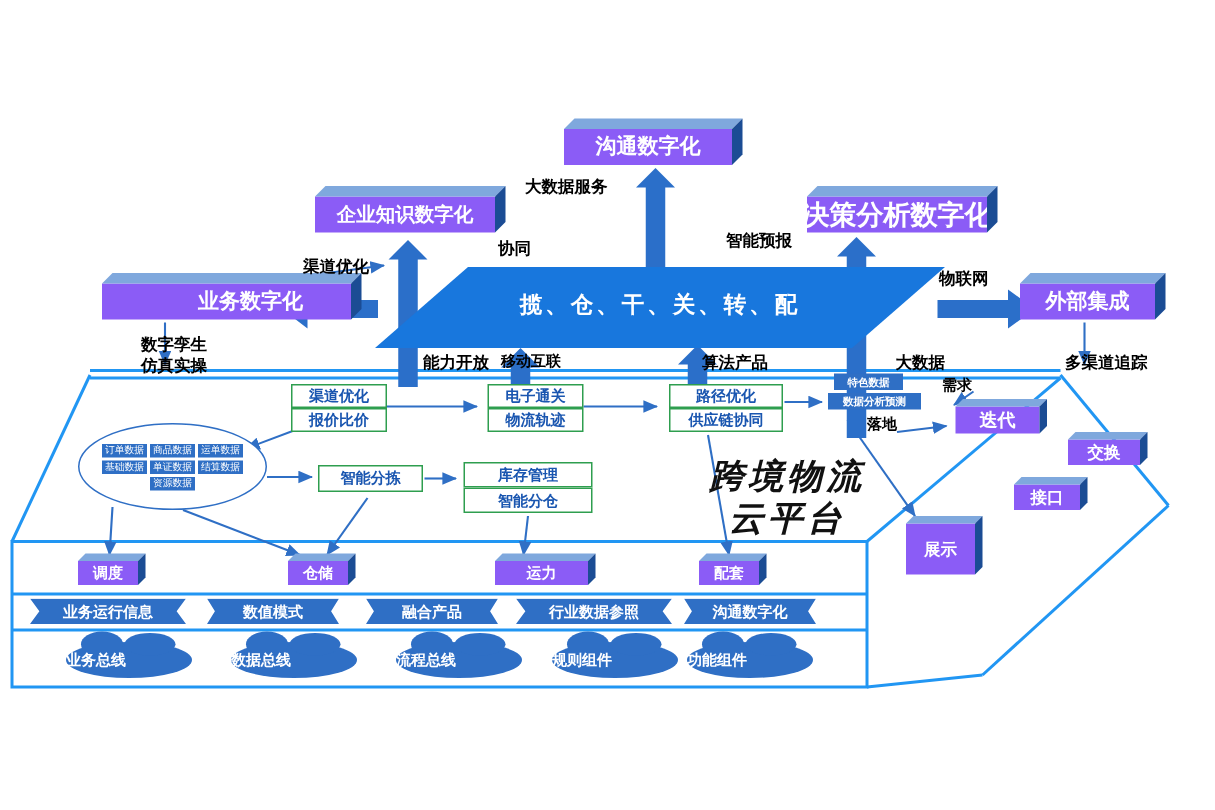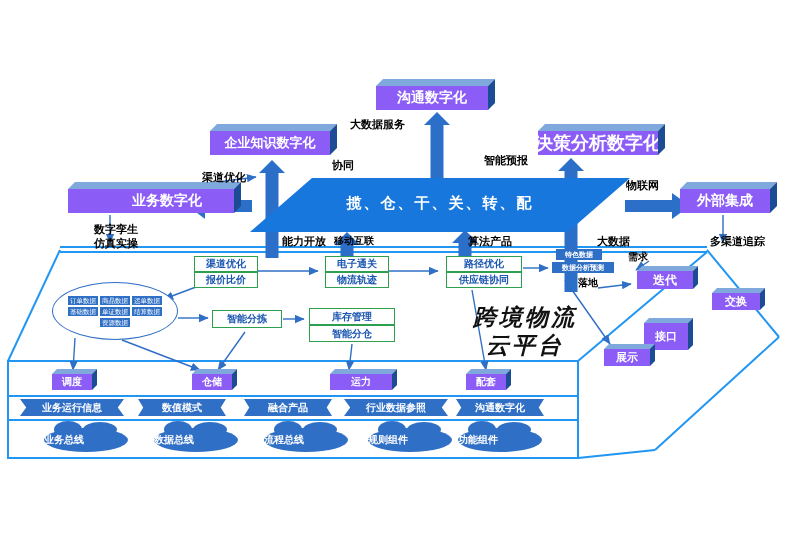--- a/index.html
+++ b/index.html
@@ -150,22 +150,22 @@
     <span class="echip">结算数据</span>
     <span class="echip">资源数据</span>
   </div>
 
   <div class="title">
     <div>跨境物流</div>
     <div>云平台</div>
   </div>
 
   <div class="box3d sm" style="left:712px;top:293px;width:48px;height:17px;font-size:11px;">交换</div>
-  <div class="box3d sm" style="left:644px;top:323px;width:44px;height:27px;font-size:11px;">接口</div>
-  <div class="box3d sm" style="left:604px;top:349px;width:46px;height:17px;font-size:11px;">展示</div>
+  <div class="box3d sm" style="left:676px;top:323px;width:44px;height:17px;font-size:11px;">接口</div>
+  <div class="box3d sm" style="left:604px;top:349px;width:46px;height:34px;font-size:11px;">展示</div>
 
   <div class="box3d sm" style="left:52px;top:374px;width:40px;height:16px;font-size:10px;">调度</div>
   <div class="box3d sm" style="left:192px;top:374px;width:40px;height:16px;font-size:10px;">仓储</div>
   <div class="box3d sm" style="left:330px;top:374px;width:62px;height:16px;font-size:10px;">运力</div>
   <div class="box3d sm" style="left:466px;top:374px;width:40px;height:16px;font-size:10px;">配套</div>
 
   <div class="banner" style="left:20px;top:399px;width:104px;">业务运行信息</div>
   <div class="banner" style="left:138px;top:399px;width:88px;">数值模式</div>
   <div class="banner" style="left:244px;top:399px;width:88px;">融合产品</div>
   <div class="banner" style="left:344px;top:399px;width:104px;">行业数据参照</div>

